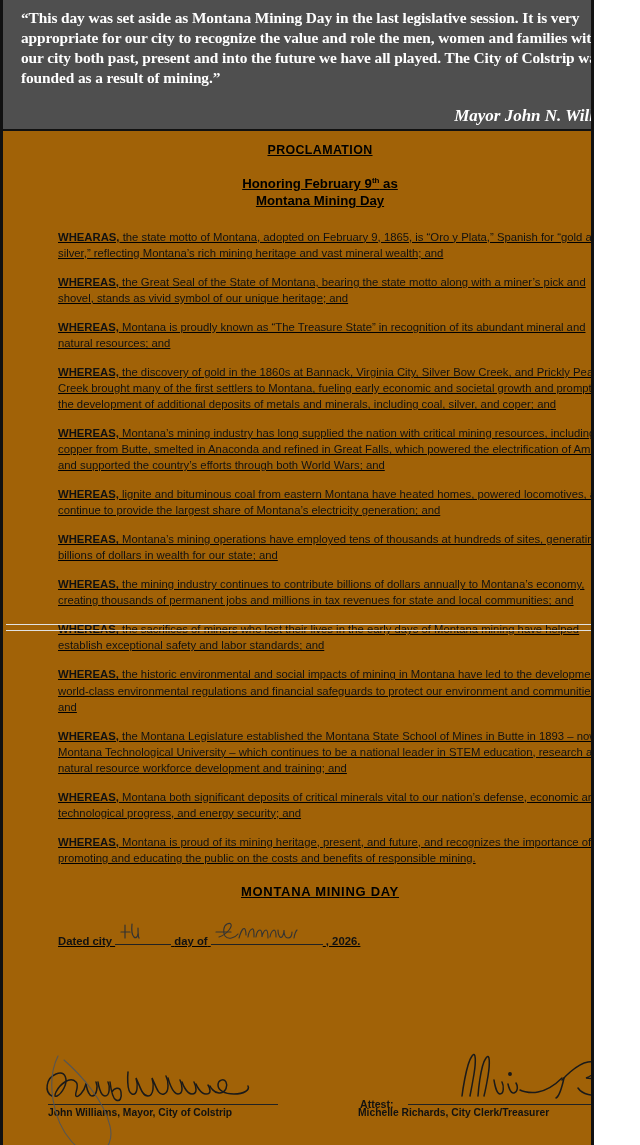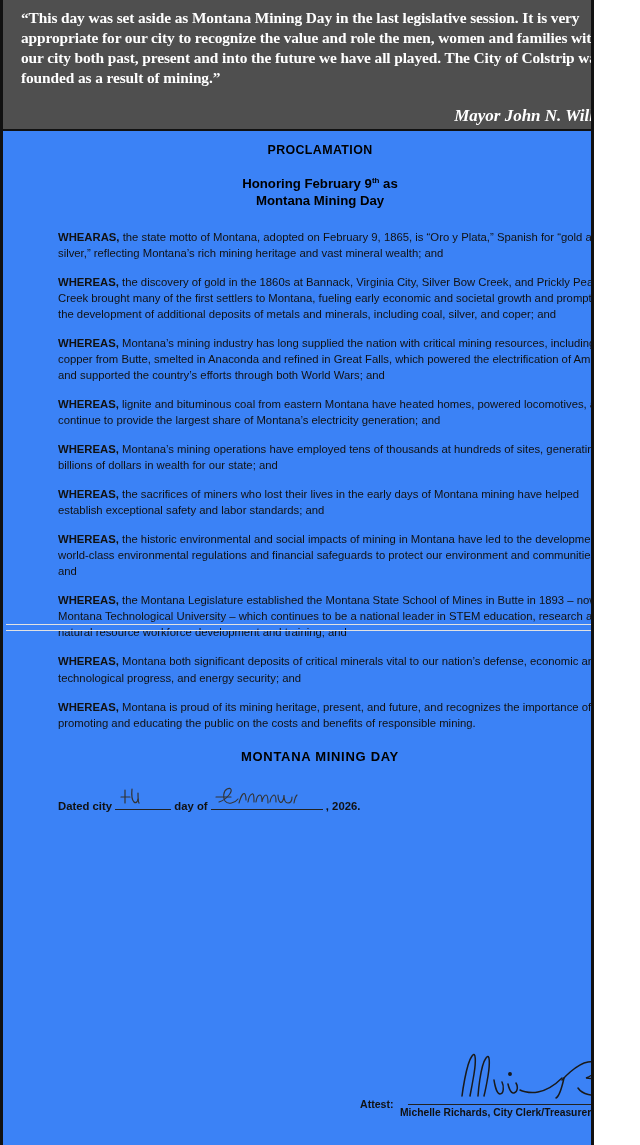--- a/index.html
+++ b/index.html
@@ -48,21 +48,22 @@
     white-space:nowrap;
   }
   
   .doc{
     position:absolute;
     left:0;top:131px;
     width:634px;
     height:1014px;
     box-sizing:border-box;
     padding:0;
-    background:#3b82f6;
+    background:#a16207;
+    text-decoration:underline;
   }
   .title-block{
     text-align:center;
     margin-top:12px;
   }
   .proclamation-title{
     font-weight:bold;
     font-size:12.4px;
     letter-spacing:0.4px;
     color:#000;
@@ -155,21 +156,21 @@
     white-space:nowrap;
   }
   .attest-label{
     position:absolute;
     left:357px;bottom:35px;
     font-size:10.6px;
     font-weight:bold;
     color:#111;
   }
   .sig-right .sig-rule{margin-left:50px;}
-  .sig-right .sig-caption{margin-left:42px;}
+  .sig-right .sig-caption{}
   .ink{
     position:absolute;
     left:-6px;bottom:-4px;
     width:250px;height:56px;
     pointer-events:none;
     overflow:visible;
   }
   .ink-right{
     left:44px;bottom:-2px;width:235px;height:56px;
   }
@@ -201,24 +202,27 @@
     <div class="title-block">
       <div class="proclamation-title">PROCLAMATION</div>
       <div class="honoring">
         <span>Honoring February 9</span><sup>th</sup><span> as</span><br>
         <span>Montana Mining Day</span>
       </div>
     </div>
 
     <div class="clauses">
       <p class="clause"><b>WHEARAS,</b><span> the state motto of Montana, adopted on February 9, 1865, is “Oro y Plata,” Spanish for “gold and silver,” reflecting Montana’s rich mining heritage and vast mineral wealth; and</span></p>
+      <p class="clause"><b>WHEREAS,</b><span> the Great Seal of the State of Montana, bearing the state motto along with a miner’s pick and shovel, stands as vivid symbol of our unique heritage; and</span></p>
+      <p class="clause"><b>WHEREAS,</b><span> Montana is proudly known as “The Treasure State” in recognition of its abundant mineral and natural resources; and</span></p>
       <p class="clause"><b>WHEREAS,</b><span> the discovery of gold in the 1860s at Bannack, Virginia City, Silver Bow Creek, and Prickly Pear Creek brought many of the first settlers to Montana, fueling early economic and societal growth and prompting the development of additional deposits of metals and minerals, including coal, silver, and coper; and</span></p>
       <p class="clause"><b>WHEREAS,</b><span> Montana’s mining industry has long supplied the nation with critical mining resources, including copper from Butte, smelted in Anaconda and refined in Great Falls, which powered the electrification of America and supported the country’s efforts through both World Wars; and</span></p>
       <p class="clause"><b>WHEREAS,</b><span> lignite and bituminous coal from eastern Montana have heated homes, powered locomotives, and continue to provide the largest share of Montana’s electricity generation; and</span></p>
       <p class="clause"><b>WHEREAS,</b><span> Montana’s mining operations have employed tens of thousands at hundreds of sites, generating billions of dollars in wealth for our state; and</span></p>
+      <p class="clause"><b>WHEREAS,</b><span> the mining industry continues to contribute billions of dollars annually to Montana’s economy, creating thousands of permanent jobs and millions in tax revenues for state and local communities; and</span></p>
       <p class="clause"><b>WHEREAS,</b><span> the sacrifices of miners who lost their lives in the early days of Montana mining have helped establish exceptional safety and labor standards; and</span></p>
       <p class="clause"><b>WHEREAS,</b><span> the historic environmental and social impacts of mining in Montana have led to the development of world-class environmental regulations and financial safeguards to protect our environment and communities; and</span></p>
       <p class="clause"><b>WHEREAS,</b><span> the Montana Legislature established the Montana State School of Mines in Butte in 1893 – now Montana Technological University – which continues to be a national leader in STEM education, research and natural resource workforce development and training; and</span></p>
       <p class="clause"><b>WHEREAS,</b><span> Montana both significant deposits of critical minerals vital to our nation’s defense, economic and technological progress, and energy security; and</span></p>
       <p class="clause"><b>WHEREAS,</b><span> Montana is proud of its mining heritage, present, and future, and recognizes the importance of promoting and educating the public on the costs and benefits of responsible mining.</span></p>
     </div>
 
     <div class="center-heading">MONTANA MINING DAY</div>
 
 
@@ -247,20 +251,41 @@
             <path d="M67 9 C67 9 67 14 69 16 C71 18 73 13 73 9 C73 13 74 17 77 17 C80 17 81 14 81 11"></path>
             <path d="M83 17 C83 17 84 11 86 9"></path>
           </g>
         </svg>
       </span>
       <span>, 2026.</span>
     </div>
 
     <div class="sign-area">
 
+      <div class="sig-left">
+        <div class="sig-rule">
+          <svg class="ink" viewBox="0 0 250 56" xmlns="http://www.w3.org/2000/svg">
+            <g fill="none" stroke="#1a1a1a" stroke-width="1.5" stroke-linecap="round">
+              <path d="M10 44 C2 40 4 26 14 22 C24 18 26 28 22 36 C18 44 10 48 14 40 C18 32 28 24 34 30 C38 34 32 42 34 44 C36 46 42 40 44 32"></path>
+              <path d="M44 32 C44 32 46 44 50 44 C55 44 56 34 54 30"></path>
+              <path d="M56 30 C56 30 58 44 63 44 C68 44 68 34 66 30"></path>
+              <path d="M68 30 C68 30 70 46 74 48 C78 50 80 46 79 40 C78 34 72 36 70 40"></path>
+              <path d="M86 20 C86 20 84 40 90 42 C96 44 96 32 94 26 C98 34 100 44 106 44 C112 44 112 32 110 26 C114 34 116 44 122 42 C128 40 126 28 124 24"></path>
+              <path d="M126 26 C126 26 130 42 136 42 C142 42 140 32 138 28"></path>
+              <path d="M140 30 C140 30 144 42 150 42 C156 42 154 34 152 30"></path>
+              <path d="M154 32 C154 32 158 42 164 42 C170 42 168 36 166 33"></path>
+              <path d="M168 34 C168 34 172 42 178 41 C184 40 186 34 184 30 C182 26 176 28 176 33 C176 38 182 42 192 42 C202 42 208 38 206 34"></path>
+            </g>
+          </svg>
+        </div>
+        <div class="sig-caption">John Williams, Mayor, City of Colstrip</div>
+        <svg class="flourish" viewBox="0 0 130 110" xmlns="http://www.w3.org/2000/svg">
+          <path d="M8 2 C-4 26 2 66 22 88 C42 110 66 98 60 72 C54 46 30 20 14 6" fill="none" stroke="#555" stroke-width="1.1" stroke-linecap="round"></path>
+        </svg>
+      </div>
 
       <div class="attest-label">Attest:</div>
 
       <div class="sig-right">
         <div class="sig-rule">
           <svg class="ink ink-right" viewBox="0 0 235 56" xmlns="http://www.w3.org/2000/svg">
             <g fill="none" stroke="#1a1a1a" stroke-width="1.5" stroke-linecap="round">
               <path d="M10 46 C10 46 14 14 20 6 C24 0 24 12 22 24 C20 36 18 46 18 46"></path>
               <path d="M26 46 C26 46 28 16 34 8 C38 2 38 14 36 26 C34 38 32 46 32 46"></path>
               <path d="M42 30 C42 30 44 44 48 44 C52 44 52 36 50 32"></path>

